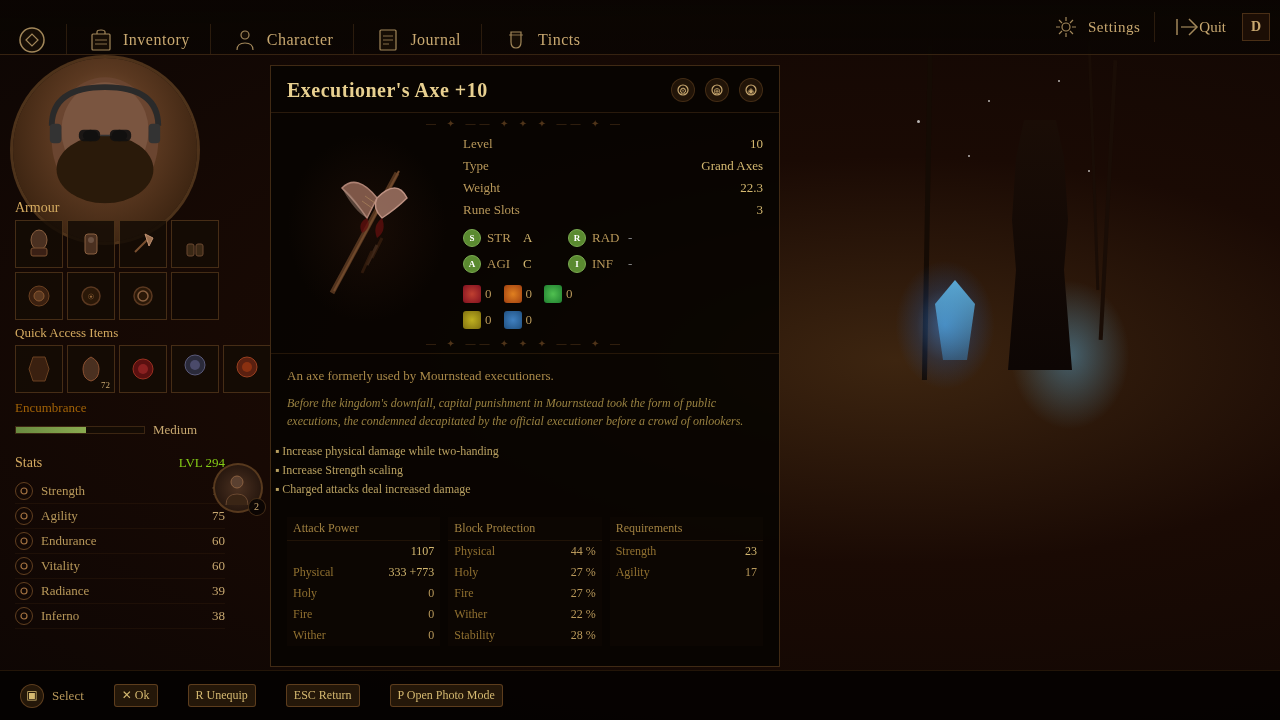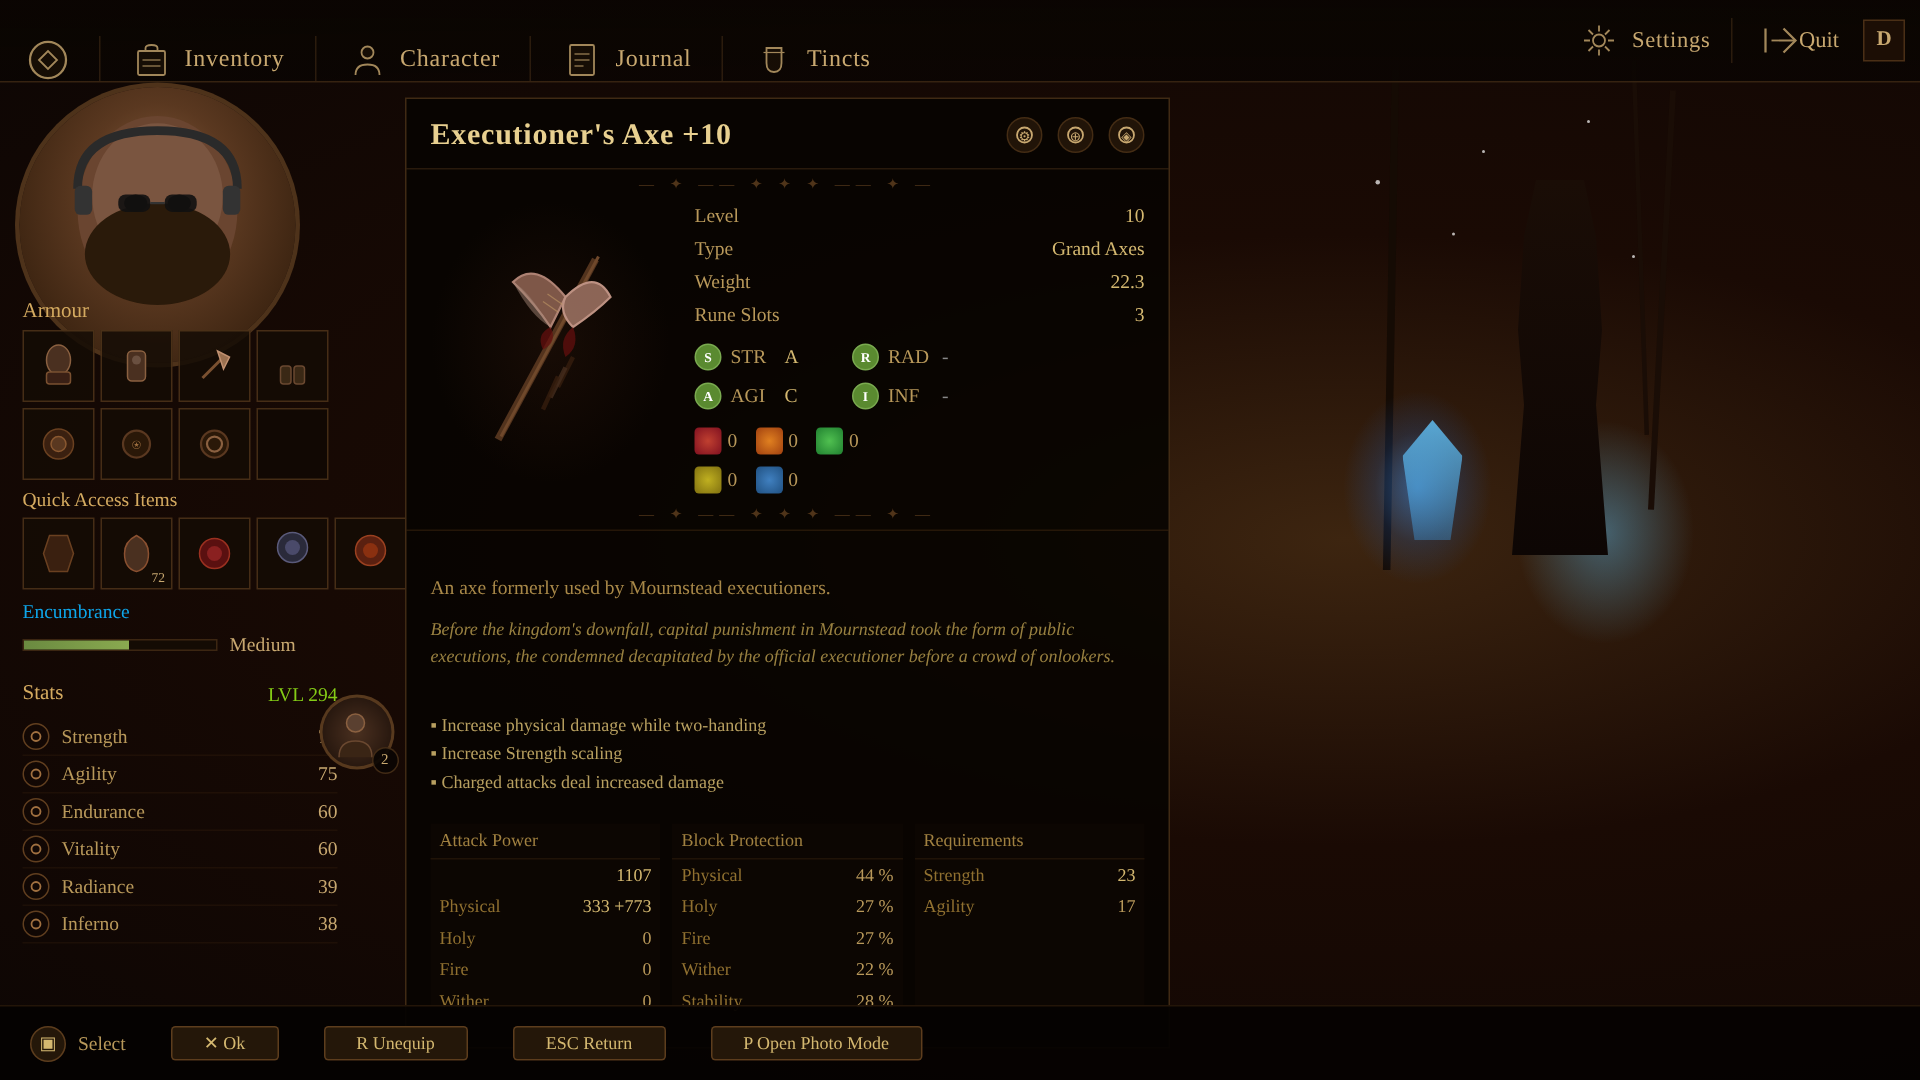--- a/index.html
+++ b/index.html
@@ -154,21 +154,21 @@
 
     
     #encumbrance-section {
       position: absolute;
       top: 400px;
       left: 15px;
       z-index: 10;
     }
 
     #encumbrance-label {
-      color: #0ea5e9;
+      color: #a16207;
       font-size: 13px;
       font-family: 'Georgia', serif;
       margin-bottom: 6px;
     }
 
     #encumbrance-bar-container {
       display: flex;
       align-items: center;
       gap: 8px;
     }
@@ -459,21 +459,21 @@
     .dmg-icon.light { background: radial-gradient(#c0b020, #807010); }
     .dmg-icon.arc { background: radial-gradient(#4080c0, #205080); }
 
     .dmg-val {
       color: #b8985a;
       font-size: 13px;
     }
 
     
     #item-description {
-      padding: 28px 16px;
+      padding: 12px 16px;
       border-top: 1px solid rgba(80,50,20,0.4);
     }
 
     .desc-text {
       color: #a88848;
       font-size: 13px;
       font-family: 'Georgia', serif;
       line-height: 1.5;
       margin-bottom: 8px;
     }
@@ -481,21 +481,21 @@
     .desc-lore {
       color: #988040;
       font-size: 12px;
       font-family: 'Georgia', serif;
       font-style: italic;
       line-height: 1.5;
     }
 
     
     .passive-list {
-      padding: 0 16px 10px;
+      padding: 0 4px 10px;
     }
 
     .passive-item {
       color: #b8a060;
       font-size: 12px;
       font-family: 'Georgia', serif;
       padding: 2px 0;
     }
 
     
@@ -557,21 +557,21 @@
     .bottom-action {
       display: flex;
       align-items: center;
       gap: 8px;
     }
 
     .key-icon {
       background: rgba(40,25,10,0.9);
       border: 1px solid rgba(150,100,50,0.5);
       border-radius: 3px;
-      padding: 3px 21px;
+      padding: 3px 7px;
       color: #d4b870;
       font-size: 12px;
       font-family: 'Georgia', serif;
       display: flex;
       align-items: center;
       gap: 4px;
     }
 
     .key-icon.gamepad {
       border-radius: 50%;

